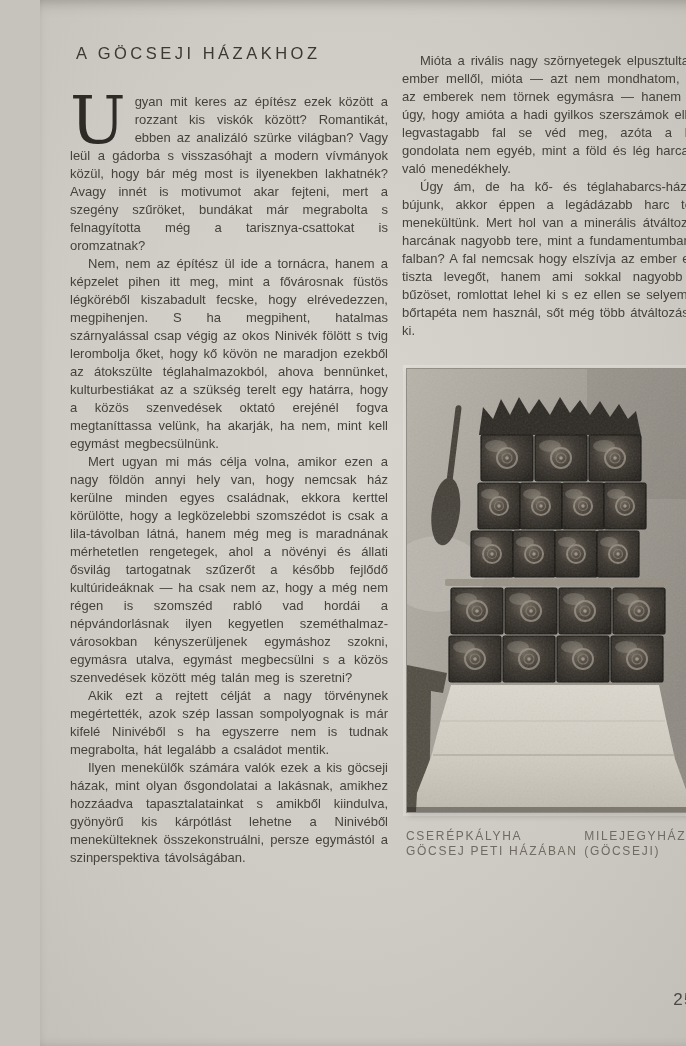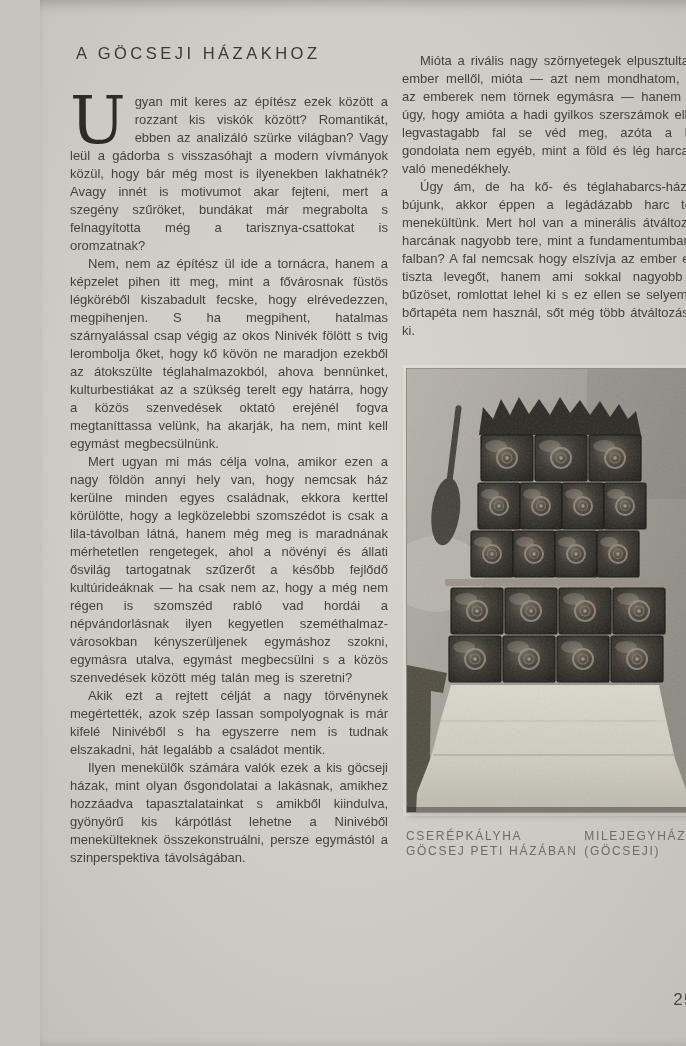--- a/index.html
+++ b/index.html
@@ -62,21 +62,21 @@
 </head>
 <body>
 
 <div class="page">
 
   <div class="col-left">
     <h1 class="title">A GÖCSEJI HÁZAKHOZ</h1>
     <p class="body"><span class="dropcap">U</span><span>gyan mit keres az építész ezek között a rozzant kis viskók között? Romantikát, ebben az analizáló szürke világban? Vagy leül a gádorba s visszasóhajt a modern vívmányok közül, hogy bár még most is ilyenekben lakhatnék? Avagy innét is motivumot akar fejteni, mert a szegény szűröket, bundákat már megrabolta s felnagyította még a tarisznya-csattokat is oromzatnak?</span></p>
     <p class="body indent">Nem, nem az építész ül ide a tornácra, hanem a képzelet pihen itt meg, mint a fővárosnak füstös légköréből kiszabadult fecske, hogy elrévedezzen, megpihenjen. S ha megpihent, hatalmas szárnyalással csap végig az okos Ninivék fölött s tvig lerombolja őket, hogy kő kövön ne maradjon ezekből az átokszülte téglahalmazokból, ahova bennünket, kulturbestiákat az a szükség terelt egy határra, hogy a közös szenvedések oktató erejénél fogva megtaníttassa velünk, ha akarják, ha nem, mint kell egymást megbecsülnünk.</p>
     <p class="body indent">Mert ugyan mi más célja volna, amikor ezen a nagy földön annyi hely van, hogy nemcsak ház kerülne minden egyes családnak, ekkora kerttel körülötte, hogy a legközelebbi szomszédot is csak a lila-távolban látná, hanem még meg is maradnának mérhetetlen rengetegek, ahol a növényi és állati ősvilág tartogatnak szűzerőt a később fejlődő kultúrideáknak — ha csak nem az, hogy a még nem régen is szomszéd rabló vad hordái a népvándorlásnak ilyen kegyetlen szeméthalmaz-városokban kényszerüljenek egymáshoz szokni, egymásra utalva, egymást megbecsülni s a közös szenvedések között még talán meg is szeretni?</p>
-    <p class="body indent">Akik ezt a rejtett célját a nagy törvénynek megértették, azok szép lassan sompolyognak is már kifelé Ninivéből s ha egyszerre nem is tudnak elszakadni, hát legalább a családot mentik.</p>
+    <p class="body indent">Akik ezt a rejtett célját a nagy törvénynek megértették, azok szép lassan sompolyognak is már kifelé Ninivéből s ha egyszerre nem is tudnak megrabolta, hát legalább a családot mentik.</p>
     <p class="body indent">Ilyen menekülők számára valók ezek a kis göcseji házak, mint olyan ősgondolatai a lakásnak, amikhez hozzáadva tapasztalatainkat s amikből kiindulva, gyönyörű kis kárpótlást lehetne a Ninivéből menekülteknek összekonstruálni, persze egymástól a szinperspektiva távolságában.</p>
   </div>
 
   <div class="col-right">
     <p class="body indent">Mióta a rivális nagy szörnyetegek elpusztultak az ember mellől, mióta — azt nem mondhatom, hogy az emberek nem törnek egymásra — hanem csak úgy, hogy amióta a hadi gyilkos szerszámok ellen a legvastagabb fal se véd meg, azóta a lakás gondolata nem egyéb, mint a föld és lég harca elől való menedékhely.</p>
     <p class="body indent">Úgy ám, de ha kő- és téglahabarcs-házakba bújunk, akkor éppen a legádázabb harc terére menekültünk. Mert hol van a minerális átváltozások harcának nagyobb tere, mint a fundamentumban s a falban? A fal nemcsak hogy elszívja az ember elől a tiszta levegőt, hanem ami sokkal nagyobb baj, bűzöset, romlottat lehel ki s ez ellen se selyem-, se bőrtapéta nem használ, sőt még több átváltozást hív ki.</p>
 
     <div class="photo-wrap">
       <svg class="photo" viewBox="0 0 292 443" xmlns="http://www.w3.org/2000/svg">
         <defs>

